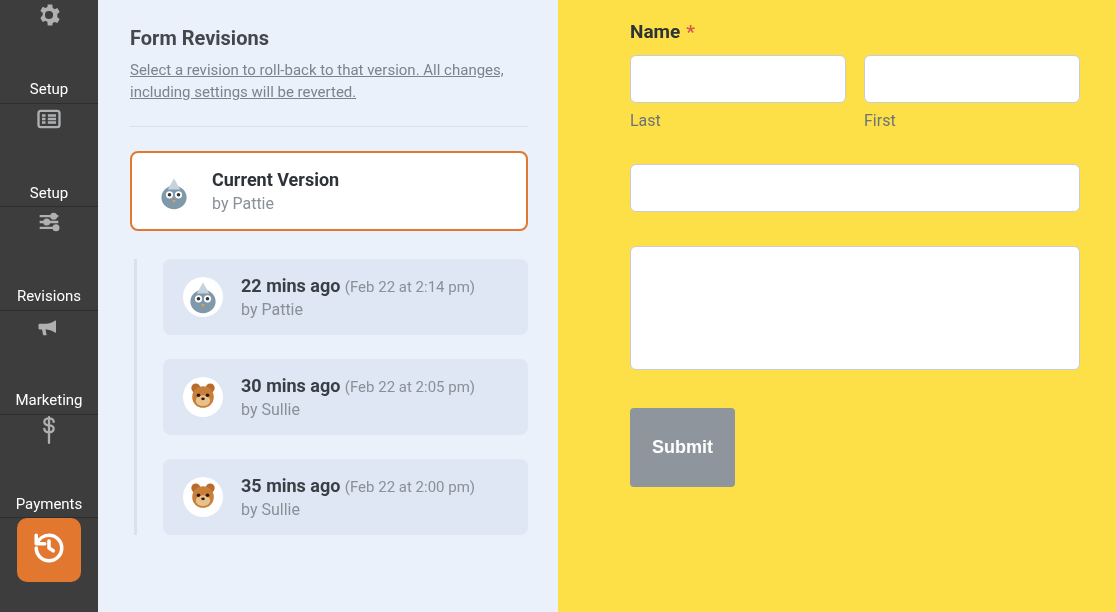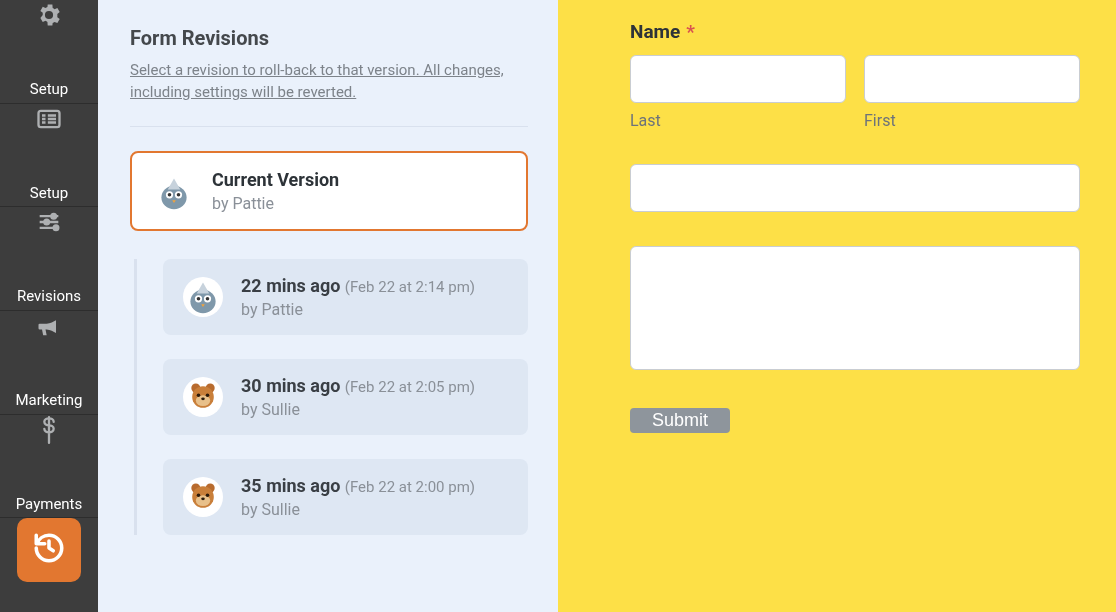--- a/index.html
+++ b/index.html
@@ -36,21 +36,21 @@
   
   .form-col { flex:1; padding: 20px 36px 0 72px; background:#fde047; }
   .flabel { font-size:19px; font-weight:700; color:#2e3338; margin-bottom:12px; }
   .req { color:#d9534f; margin-left:6px; font-weight:700; }
   input[type=text] { width:100%; height:48px; border:1px solid #c9cdd2; border-radius:6px; padding:0 12px; font-size:15px; background:#fff; }
   .name-row { display:flex; gap:18px; }
   .name-col { flex:1; }
   .sublabel { font-size:16px; color:#6d737a; margin-top:8px; }
   .field { margin-bottom:34px; }
   textarea { width:100%; height:124px; border:1px solid #c9cdd2; border-radius:6px; padding:10px 12px; font-size:15px; resize:none; background:#fff; }
-  .submit { background:#8e959c; color:#fff; border:none; border-radius:4px; padding:2px 22px; font-size:18px; font-weight:400; cursor:pointer; }
+  .submit { background:#8e959c; color:#fff; border:none; border-radius:4px; padding:29px 22px; font-size:18px; font-weight:700; cursor:pointer; }
 </style>
 </head>
 <body>
 
 <div class="app">
 
   <div class="sidebar">
     <div class="side-item">
       <span class="ico">
         <svg width="28" height="28" viewBox="0 0 24 24" fill="currentColor">

